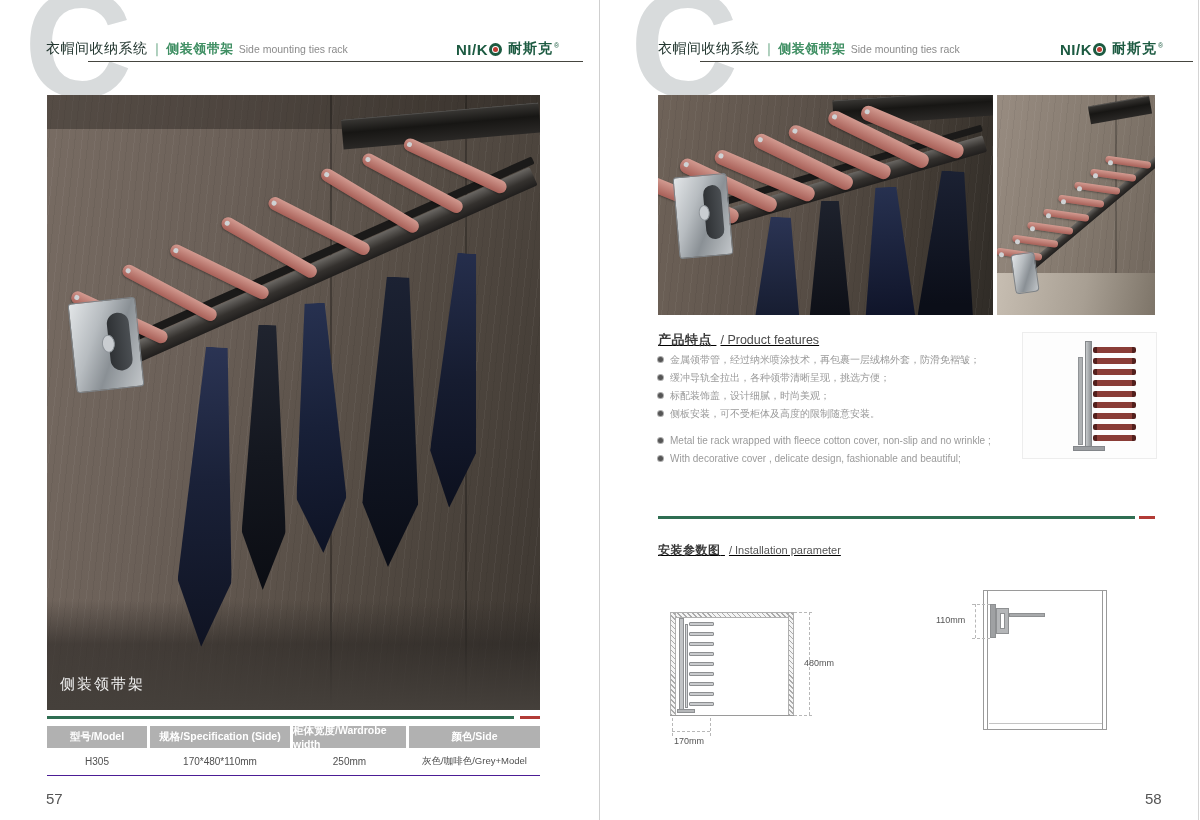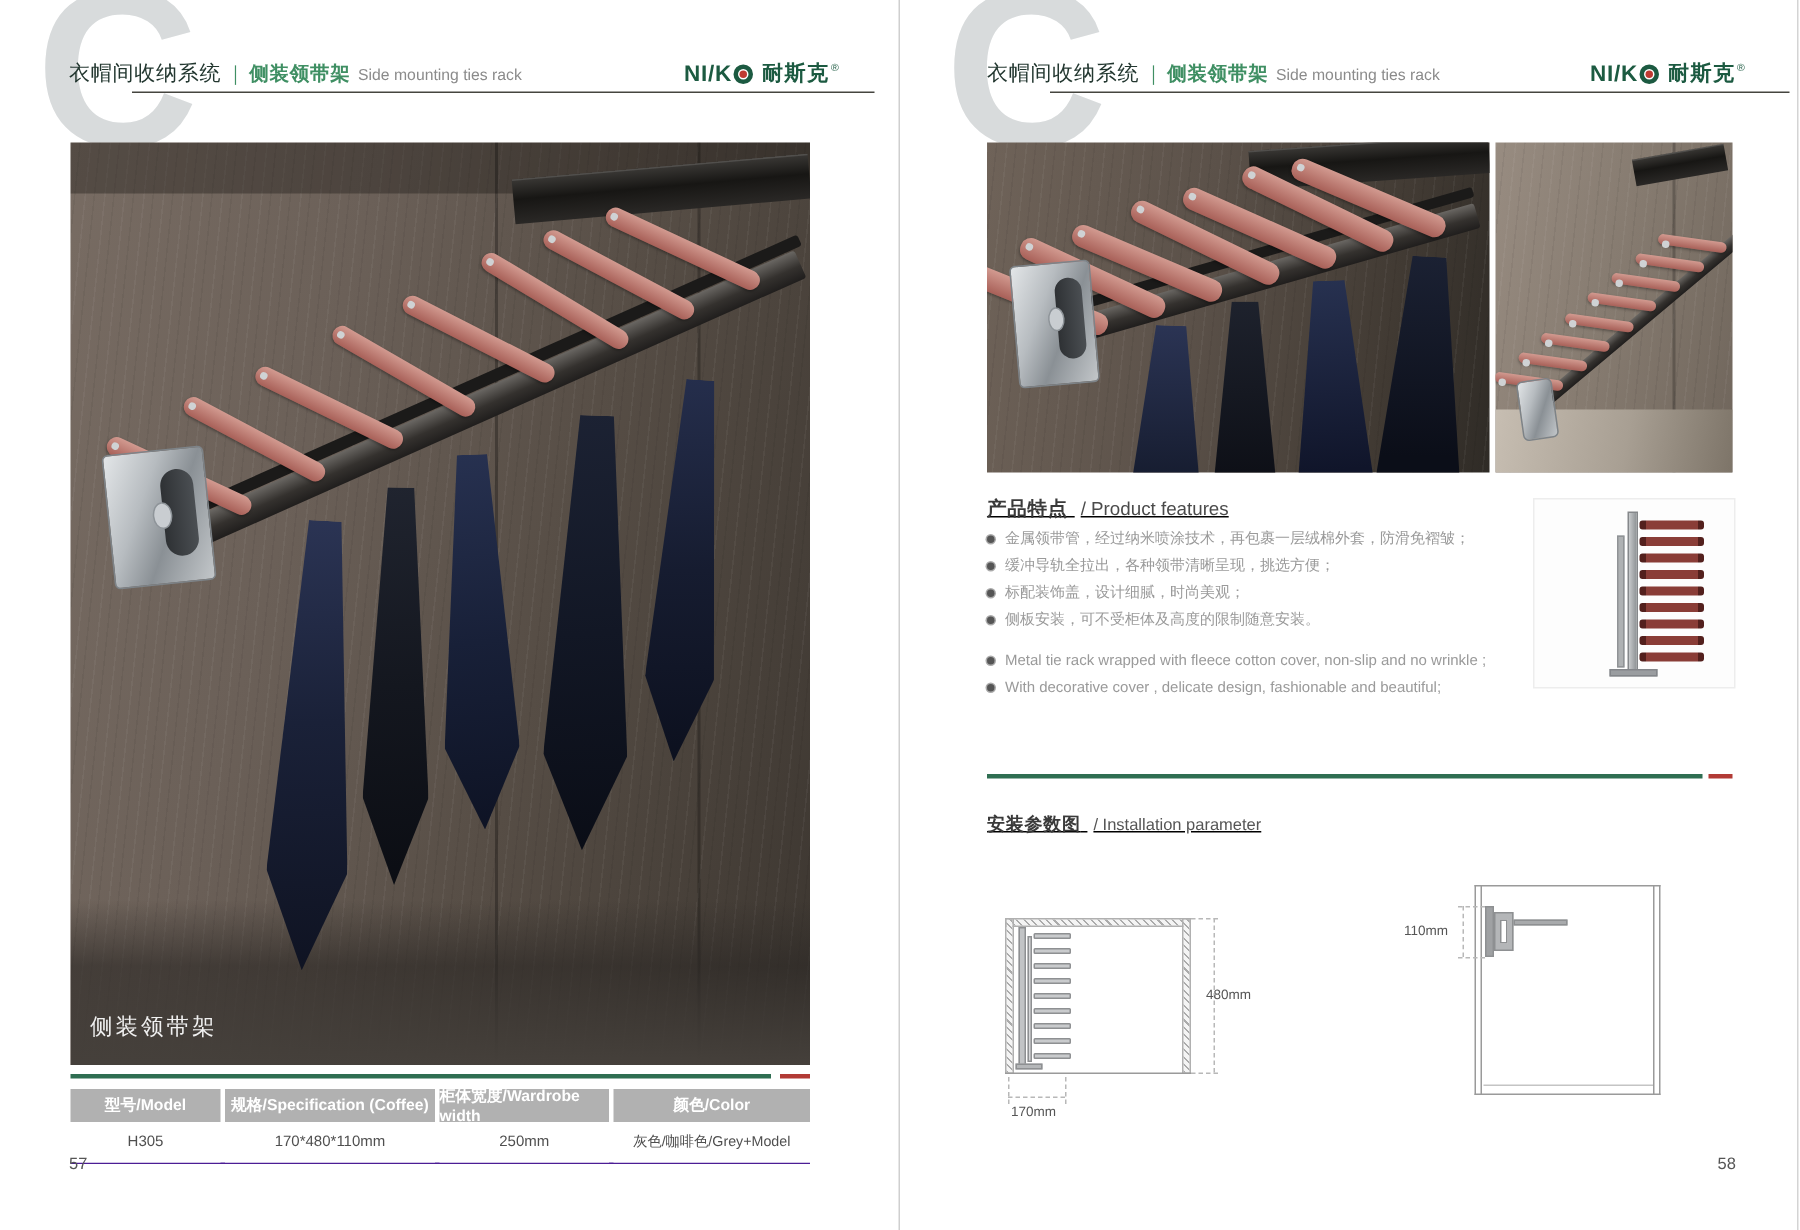--- a/index.html
+++ b/index.html
@@ -45,21 +45,21 @@
   .div-red { position:absolute; height:3px; background:#b23b36; }
 
   
   .spec-table { position:absolute; left:47px; top:726px; width:493px; font-size:10.5px; }
   .t-head { display:flex; gap:3px; }
   .t-head .cell { background:#b1b1b1; color:#ffffff; font-weight:bold; height:22px; display:flex; align-items:center; justify-content:center; }
   .t-row { display:flex; gap:3px; border-bottom:1px solid #4c1d95; }
   .t-row .cell { background:#ffffff; color:#4f4f4f; height:27px; display:flex; align-items:center; justify-content:center; font-size:10px; }
   .c1{flex:0 0 100px;} .c2{flex:0 0 140px;} .c3{flex:0 0 113px;} .c4{flex:0 0 131px;}
 
-  .page-num { position:absolute; font-size:11px; color:#555; }
+  .page-num { position:absolute; font-size:15px; color:#555;margin-top:20px; }
 
   
   .feat-title { position:absolute; white-space:nowrap;text-decoration:underline; }
   .feat-title .cn { font-size:13px; font-weight:bold; color:#3a3a3a; letter-spacing:0.5px; }
   .feat-title .en { font-size:12.5px; color:#4a4a4a; margin-left:4px; }
   .feat-list { position:absolute; list-style:none; }
   .feat-list li { display:flex; align-items:flex-start; margin-bottom:7px; font-size:10px; color:#9a9a9a; line-height:11px; }
   .bullet { flex:0 0 5px; width:5px; height:5px; border-radius:50%; background:#555; margin:3px 7px 0 0; box-shadow:0 0 0 1px #aaa; }
   .illu-box { position:absolute; width:135px; height:127px; border:1px solid #ededed; background:#fdfdfd; }
   .illu-rail1 { position:absolute; left:62px; top:8px; width:7px; height:107px; background:linear-gradient(90deg,#c6c9cb,#8f9396); border:1px solid #85888b; }
@@ -136,23 +136,23 @@
 
       <div class="photo-caption">侧装领带架</div>
     </div>
 
     <div class="div-green" style="left:47px;top:716px;width:467px;"></div>
     <div class="div-red" style="left:520px;top:716px;width:20px;"></div>
 
     <div class="spec-table">
       <div class="t-head">
         <div class="cell c1">型号/Model</div>
-        <div class="cell c2">规格/Specification (Coffee)</div>
+        <div class="cell c2">规格/Specification (Side)</div>
         <div class="cell c3">柜体宽度/Wardrobe width</div>
-        <div class="cell c4">颜色/Color</div>
+        <div class="cell c4">颜色/Side</div>
       </div>
       <div class="t-row">
         <div class="cell c1">H305</div>
         <div class="cell c2">170*480*110mm</div>
         <div class="cell c3">250mm</div>
         <div class="cell c4" style="font-size:9.5px;">灰色/咖啡色/Grey+Model</div>
       </div>
     </div>
 
     <div class="page-num" style="left:46px;top:770px;">57</div>

